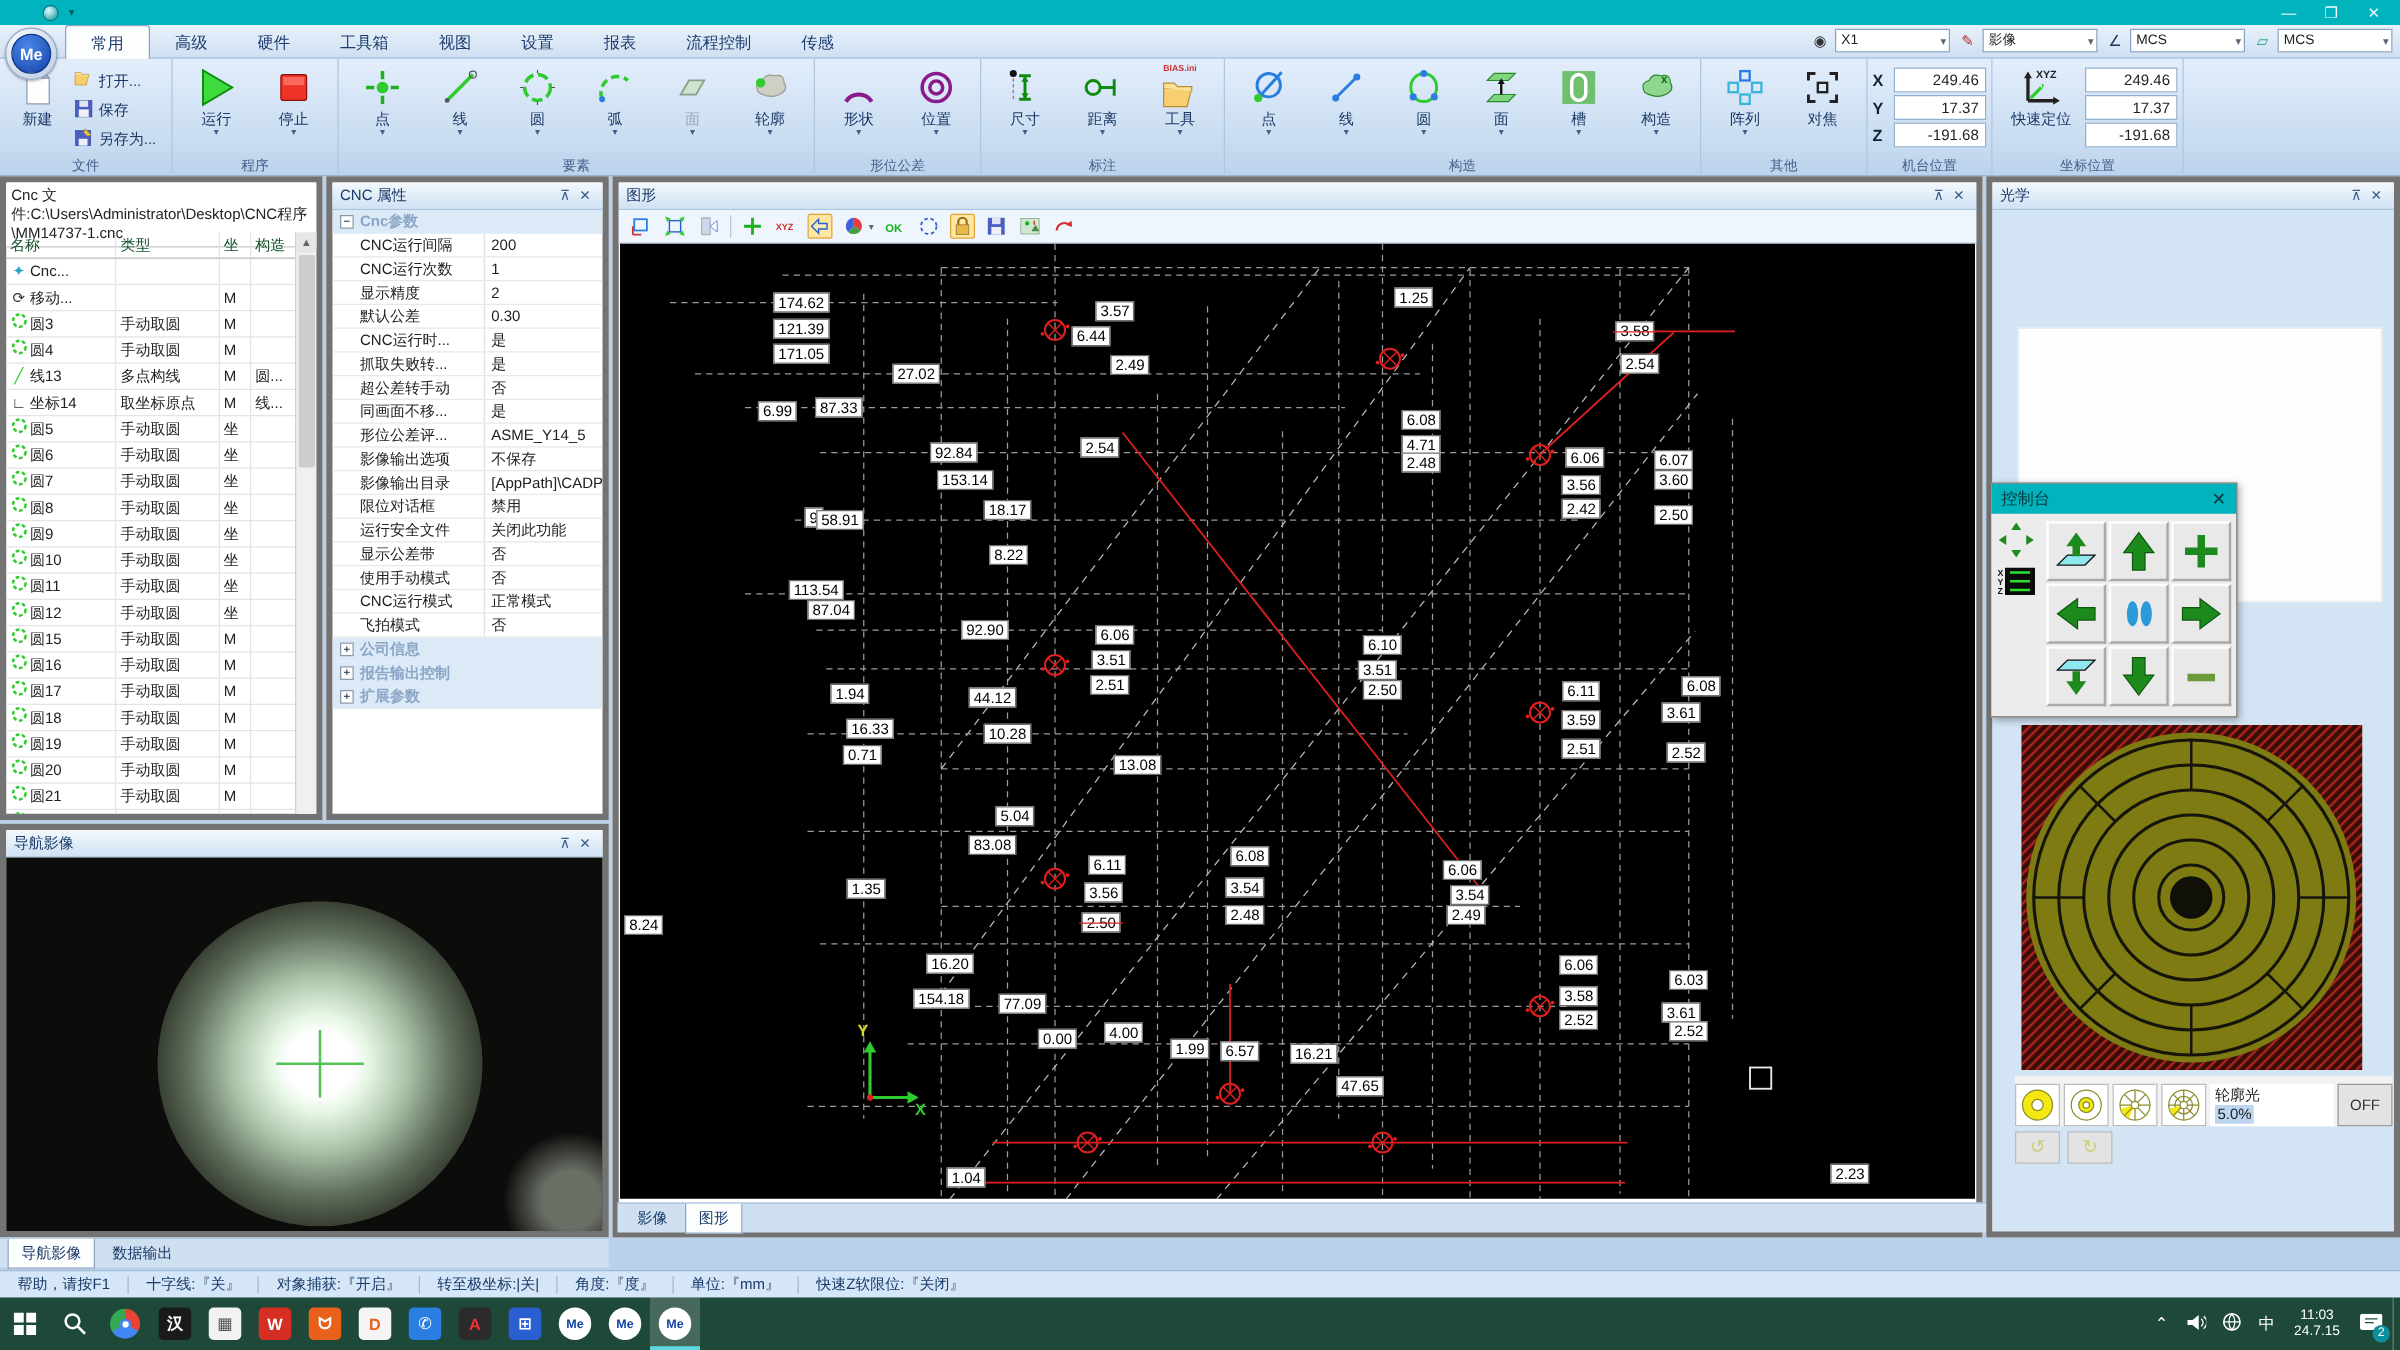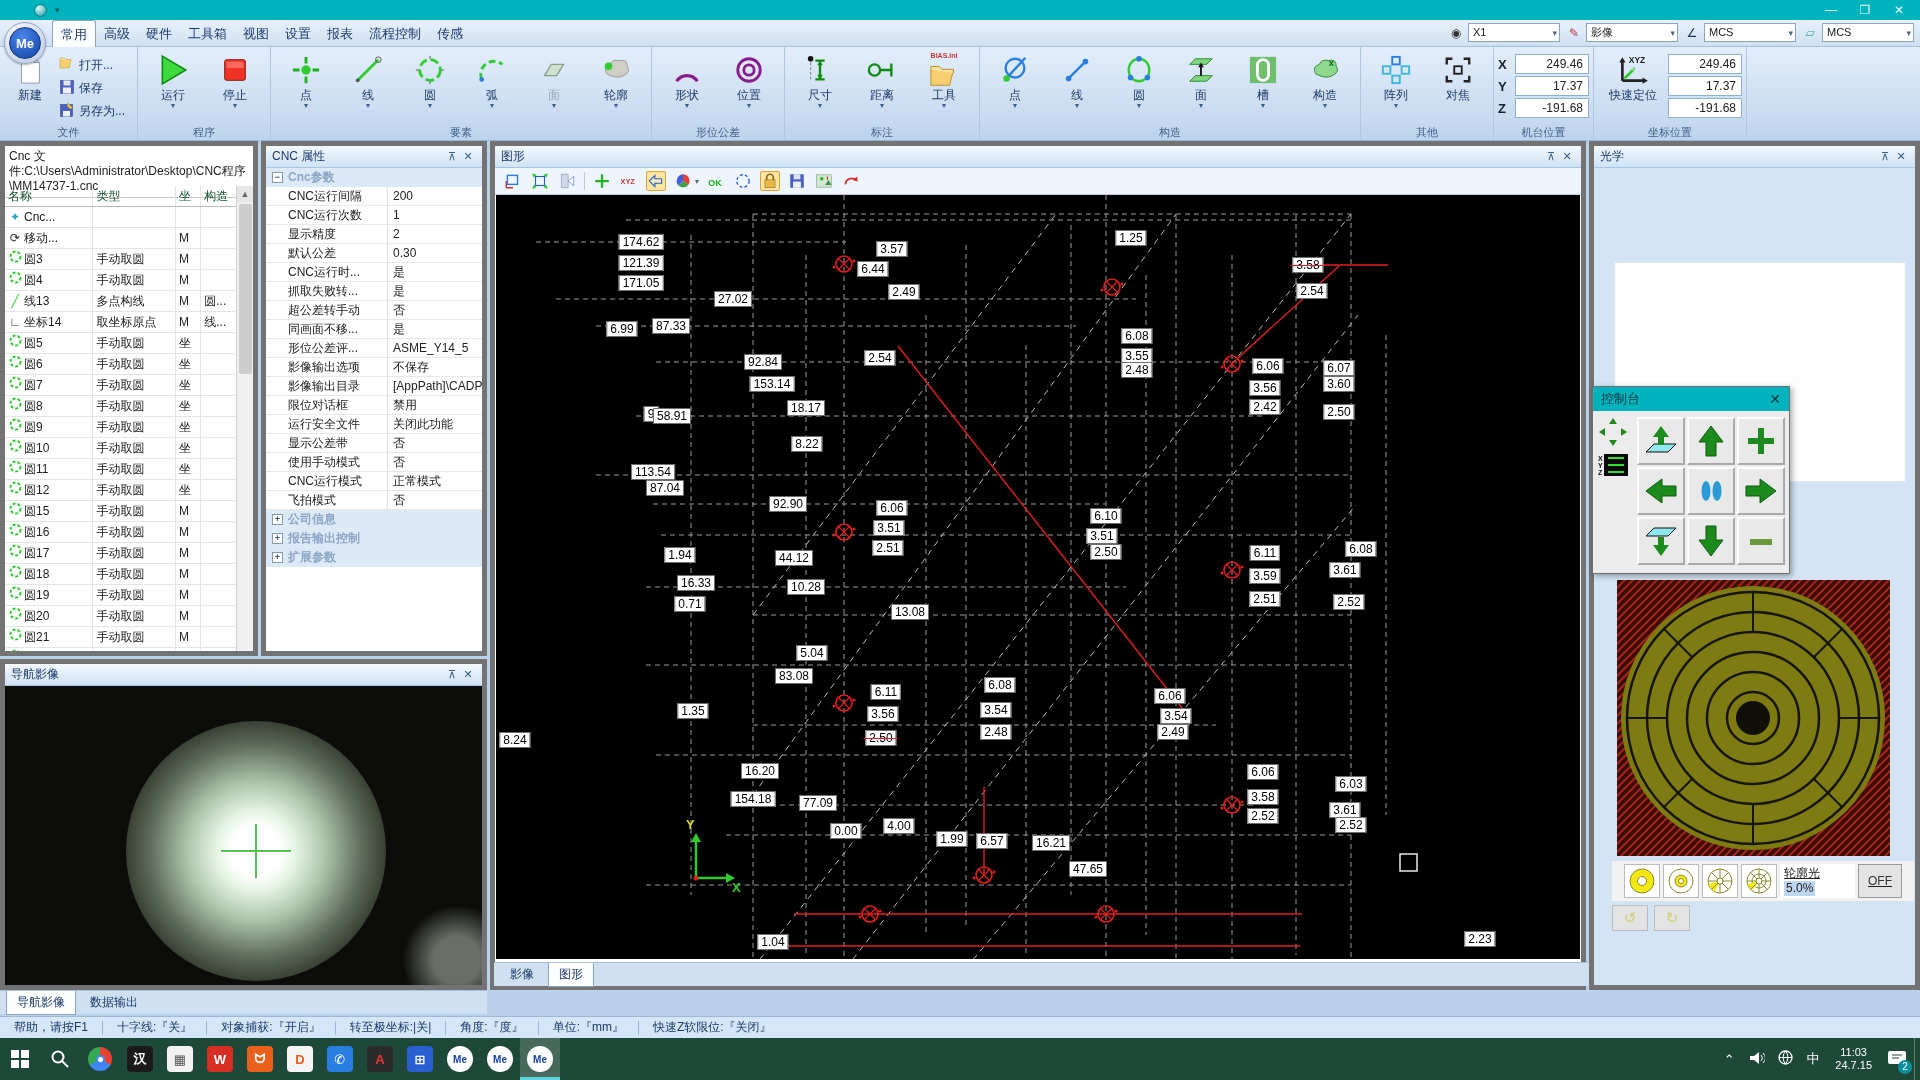--- a/index.html
+++ b/index.html
@@ -14,21 +14,21 @@
   #win-title { position:absolute; left:0; right:0; text-align:center; color:#073a40; font-size:12px; }
   .winbtn { width:34px; height:18px; color:#eafcff; font-size:12px; text-align:center; line-height:18px; }
   #winbtns { position:absolute; right:4px; top:1px; display:flex; }
 
   
   #tabrow { left:0; top:20px; width:1920px; height:27px; background:linear-gradient(#e8f1fb,#cfe0f2); border-bottom:1px solid #a7c0dc; }
   #meorb { position:absolute; left:4px; top:2px; width:42px; height:42px; border-radius:50%;
     background:radial-gradient(circle at 35% 30%, #ffffff, #c9d6e8 70%); border:1px solid #8fa6c4; z-index:30;
     display:flex; align-items:center; justify-content:center; box-shadow:0 1px 2px rgba(0,0,0,.3); }
   #meorb .inner { width:32px; height:32px; border-radius:50%; background:radial-gradient(circle at 40% 30%,#4a86e8,#1443a8); color:#fff; font-weight:bold; font-size:13px; display:flex; align-items:center; justify-content:center; border:1px solid #0d3586;}
-  .tab { float:left; padding:5px 8px 4px; font-size:13px; color:#1e3c6e; cursor:default; }
+  .tab { float:left; padding:5px 20px 4px; font-size:13px; color:#1e3c6e; cursor:default; }
   .tab.active { background:#fdfefe; border:1px solid #8aa4c4; border-bottom:none; border-radius:3px 3px 0 0; }
   #tabs { margin-left:52px; height:27px; }
   #combos { position:absolute; right:6px; top:3px; display:flex; gap:6px; }
   .combo { display:flex; align-items:center; gap:4px; }
   .combo .cicon { font-size:12px; width:16px; text-align:center; }
   .combo .cbox { width:92px; height:19px; background:#fff; border:1px solid #8aa4c4; font-size:11px; line-height:17px; padding:0 4px; position:relative; }
   .combo .cbox:after { content:"▾"; position:absolute; right:2px; top:1px; color:#567; font-size:9px; }
 
   
   #ribbon { left:0; top:47px; width:1920px; height:94px; background:linear-gradient(#e3eefb,#c9dcf1 70%,#bcd3ec); border-bottom:1px solid #9ab4d2; display:flex; }
@@ -92,21 +92,21 @@
 
   
   #viewport { position:absolute; top:49px; left:1px; right:1px; bottom:26px; background:#000; overflow:hidden; }
   .dlabel { position:absolute; transform:translate(-50%,-50%); background:#fff; border:1px solid #6e6e6e; color:#000; font-size:12px; line-height:14px; padding:0 3px; white-space:nowrap; }
   .dlabel.strike:after { content:""; position:absolute; left:-3px; right:-3px; top:50%; height:0; border-top:1.6px solid #e02020; }
 
   
   #optics-body { position:absolute; top:22px; left:0; right:0; bottom:0; background:#d3e4f5; }
   #optwhite { position:absolute; left:20px; top:94px; width:292px; height:220px; background:#fdfdfd; border:1px solid #e0e6ee; }
   #target { position:absolute; left:23px; top:412px; width:273px; height:276px; }
-  #lightsrow { position:absolute; left:18px; top:693px; width:302px; height:40px; background:#f2f2f2; display:flex; align-items:center; gap:3px; padding:12px;text-decoration:underline; }
+  #lightsrow { position:absolute; left:18px; top:693px; width:302px; height:40px; background:#f2f2f2; display:flex; align-items:flex-end; gap:3px; padding:0; }
   .lbtn { width:36px; height:34px; background:#fff; border:1px solid #bbb; display:flex; align-items:center; justify-content:center; }
   #lightlbl { background:#fff; height:34px; flex:1; font-size:12px; padding:2px 4px; line-height:15px; }
   #lightpct { background:#bcd6f0; display:inline-block; padding:0 2px; }
   #offbtn { width:44px; height:34px; background:#e3e3e3; border:1px solid #9b9b9b; font-size:12px; color:#333; display:flex; align-items:center; justify-content:center; }
   #rotrow { position:absolute; left:18px; top:737px; display:flex; gap:6px; }
   .rotbtn { width:36px; height:26px; background:#e3e3e3; border:1px solid #bbb; color:#cfcf7a; font-size:15px; text-align:center; line-height:24px; }
 
   
   #console { position:absolute; left:1592px; top:386px; width:198px; height:188px; background:#ececec; border:1px solid #6f6f6f; box-shadow:2px 2px 6px rgba(0,0,0,.35); z-index:40; }
   #console .ctitle { height:24px; background:#00b3bd; color:#06353a; font-size:13px; display:flex; align-items:center; padding:0 8px; }
@@ -1012,21 +1012,21 @@
         <div class="dlabel" style="left: 267px; top: 167px;">92.84</div>
         <div class="dlabel" style="left: 276px; top: 189px;">153.14</div>
         <div class="dlabel" style="left: 310px; top: 213px;">18.17</div>
         <div class="dlabel" style="left: 155px; top: 219px;">9</div>
         <div class="dlabel" style="left: 176px; top: 221px;">58.91</div>
         <div class="dlabel" style="left: 311px; top: 249px;">8.22</div>
         <div class="dlabel" style="left: 157px; top: 277px;">113.54</div>
         <div class="dlabel" style="left: 169px; top: 293px;">87.04</div>
         <div class="dlabel" style="left: 292px; top: 309px;">92.90</div>
         <div class="dlabel" style="left: 641px; top: 141px;">6.08</div>
-        <div class="dlabel" style="left: 641px; top: 161px;">3.55</div>
+        <div class="dlabel" style="left: 641px; top: 161px;">4.71</div>
         <div class="dlabel" style="left: 641px; top: 175px;">2.48</div>
         <div class="dlabel" style="left: 772px; top: 171px;">6.06</div>
         <div class="dlabel" style="left: 769px; top: 193px;">3.56</div>
         <div class="dlabel" style="left: 769px; top: 212px;">2.42</div>
         <div class="dlabel" style="left: 843px; top: 173px;">6.07</div>
         <div class="dlabel" style="left: 843px; top: 189px;">3.60</div>
         <div class="dlabel" style="left: 843px; top: 217px;">2.50</div>
         <div class="dlabel" style="left: 396px; top: 313px;">6.06</div>
         <div class="dlabel" style="left: 393px; top: 333px;">3.51</div>
         <div class="dlabel" style="left: 392px; top: 353px;">2.51</div>

